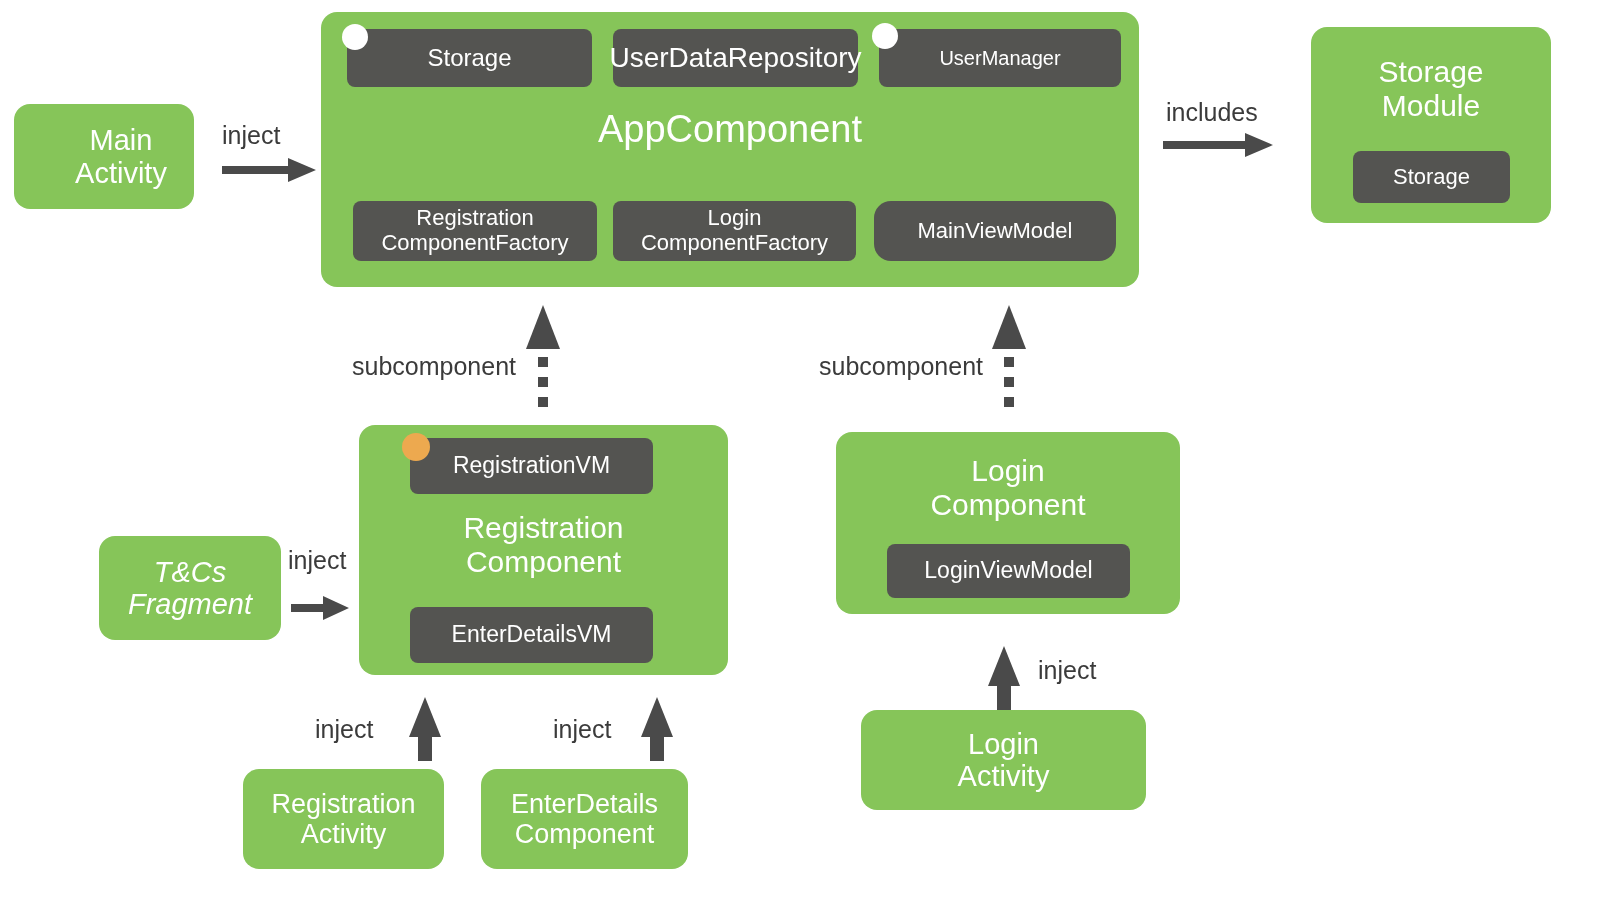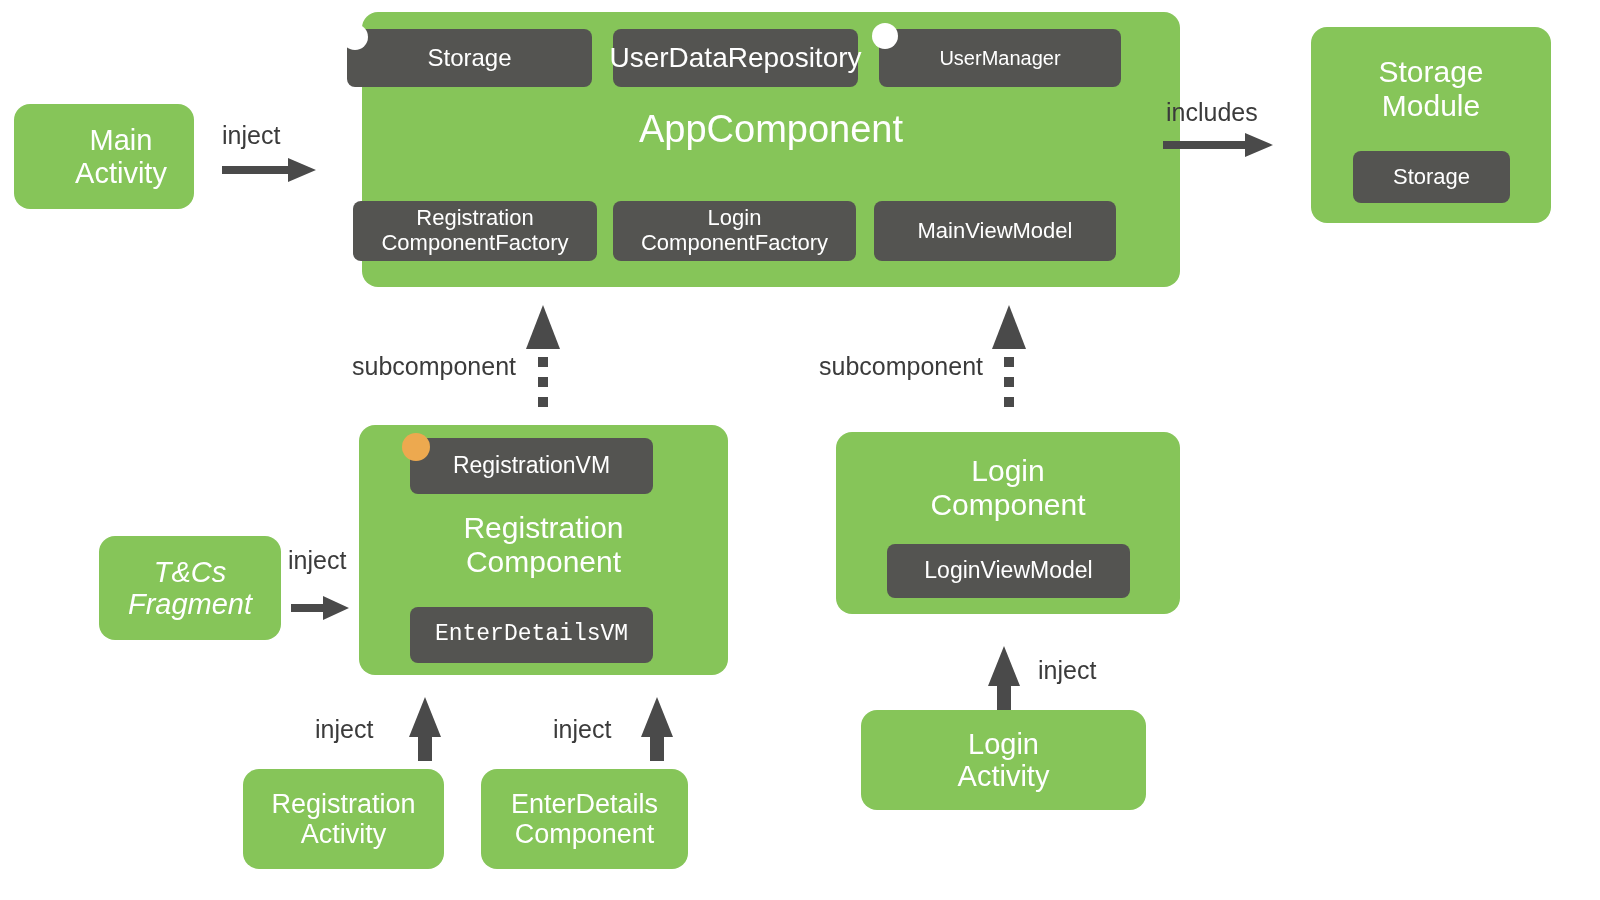--- a/index.html
+++ b/index.html
@@ -69,21 +69,21 @@
   <div class="node green" style="left:14px; top:104px; width:180px; height:105px; font-size:29px;padding-left:34px;">
     <span>Main
 Activity</span>
   </div>
 
   <div class="label" style="left:222px; top:121px;">inject</div>
   <svg class="arrow" style="left:222px; top:156px; width:96px; height:28px;" viewBox="0 0 96 28">
     <path d="M0 10 L66 10 L66 2 L94 14 L66 26 L66 18 L0 18 Z" fill="#4a4a4a"></path>
   </svg>
 
-  <div class="green" style="position:absolute; left:321px; top:12px; width:818px; height:275px;margin-left:41px;">
+  <div class="green" style="position:absolute; left:321px; top:12px; width:818px; height:275px;">
     <div class="comp-title" style="top:96px; font-size:38px;">AppComponent</div>
   </div>
 
   <div class="node dark" style="left:347px; top:29px; width:245px; height:58px; font-size:24px;">
     <span>Storage</span>
   </div>
   <div class="dot-badge white-dot" style="left:342px; top:24px; width:26px; height:26px;"></div>
 
   <div class="node dark" style="left:613px; top:29px; width:245px; height:58px; font-size:28px;">
     <span>UserDataRepository</span>
@@ -97,21 +97,21 @@
   <div class="node dark" style="left:353px; top:201px; width:244px; height:60px; font-size:22px;">
     <span>Registration
 ComponentFactory</span>
   </div>
 
   <div class="node dark" style="left:613px; top:201px; width:243px; height:60px; font-size:22px;">
     <span>Login
 ComponentFactory</span>
   </div>
 
-  <div class="node dark" style="left:874px; top:201px; width:242px; height:60px; font-size:22px;">
+  <div class="node dark" style="left:874px; top:201px; width:242px; height:60px; font-size:22px;border-radius:17px;">
     <span>MainViewModel</span>
   </div>
 
   <div class="label" style="left:1166px; top:98px;">includes</div>
   <svg class="arrow" style="left:1163px; top:131px; width:112px; height:28px;" viewBox="0 0 112 28">
     <path d="M0 10 L82 10 L82 2 L110 14 L82 26 L82 18 L0 18 Z" fill="#4a4a4a"></path>
   </svg>
 
   <div class="green" style="position:absolute; left:1311px; top:27px; width:240px; height:196px;">
     <div class="comp-title" style="top:28px; font-size:30px;">Storage
@@ -137,21 +137,21 @@
     <rect x="18" y="92" width="10" height="10" fill="#4a4a4a"></rect>
   </svg>
 
   <div class="green" style="position:absolute; left:359px; top:425px; width:344px; height:250px;padding-left:25px;">
     <div class="node dark" style="left:51px; top:13px; width:243px; height:56px; font-size:23px;">
       <span>RegistrationVM</span>
     </div>
     <div class="dot-badge orange-dot" style="left:43px; top:8px; width:28px; height:28px;"></div>
     <div class="comp-title" style="top:86px; font-size:30px;">Registration
 Component</div>
-    <div class="node dark" style="left:51px; top:182px; width:243px; height:56px; font-size:23px;font-family:Liberation Mono, monospace;">
+    <div class="node dark" style="left:51px; top:182px; width:243px; height:56px; font-size:23px;">
       <span>EnterDetailsVM</span>
     </div>
   </div>
 
   <div class="green" style="position:absolute; left:836px; top:432px; width:344px; height:182px;">
     <div class="comp-title" style="top:22px; font-size:30px;">Login
 Component</div>
     <div class="node dark" style="left:51px; top:112px; width:243px; height:54px; font-size:23px;">
       <span>LoginViewModel</span>
     </div>

